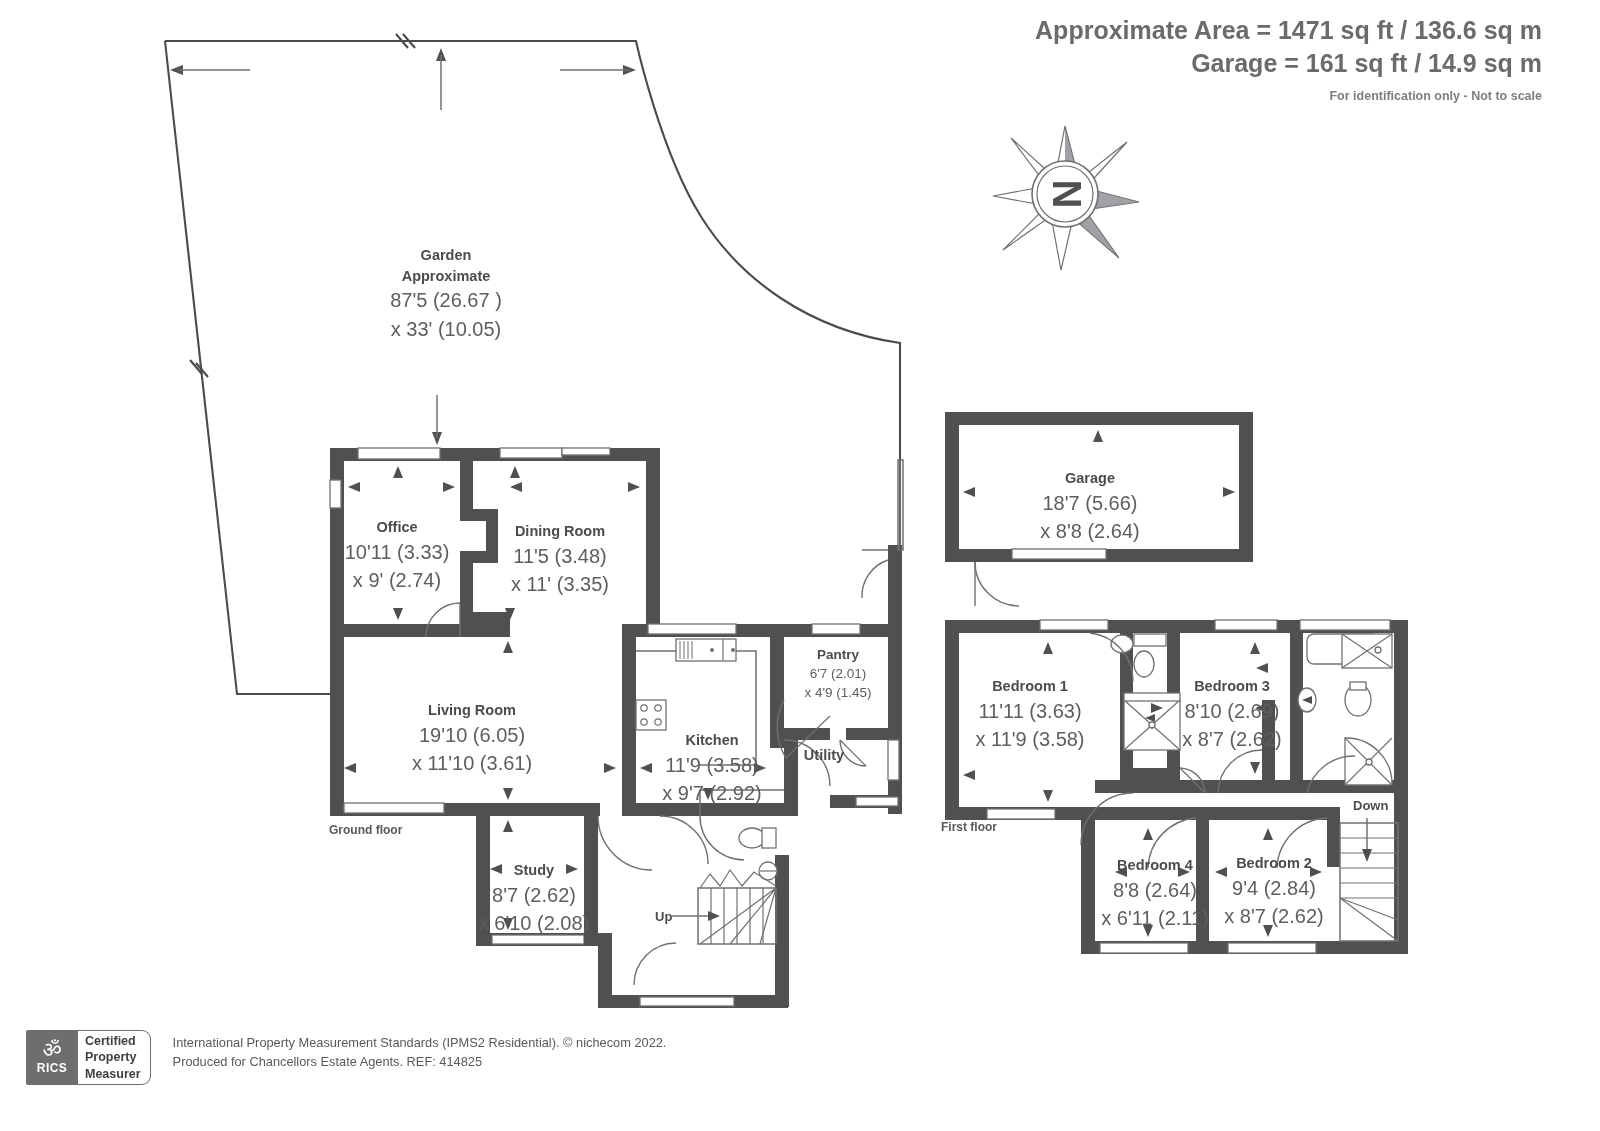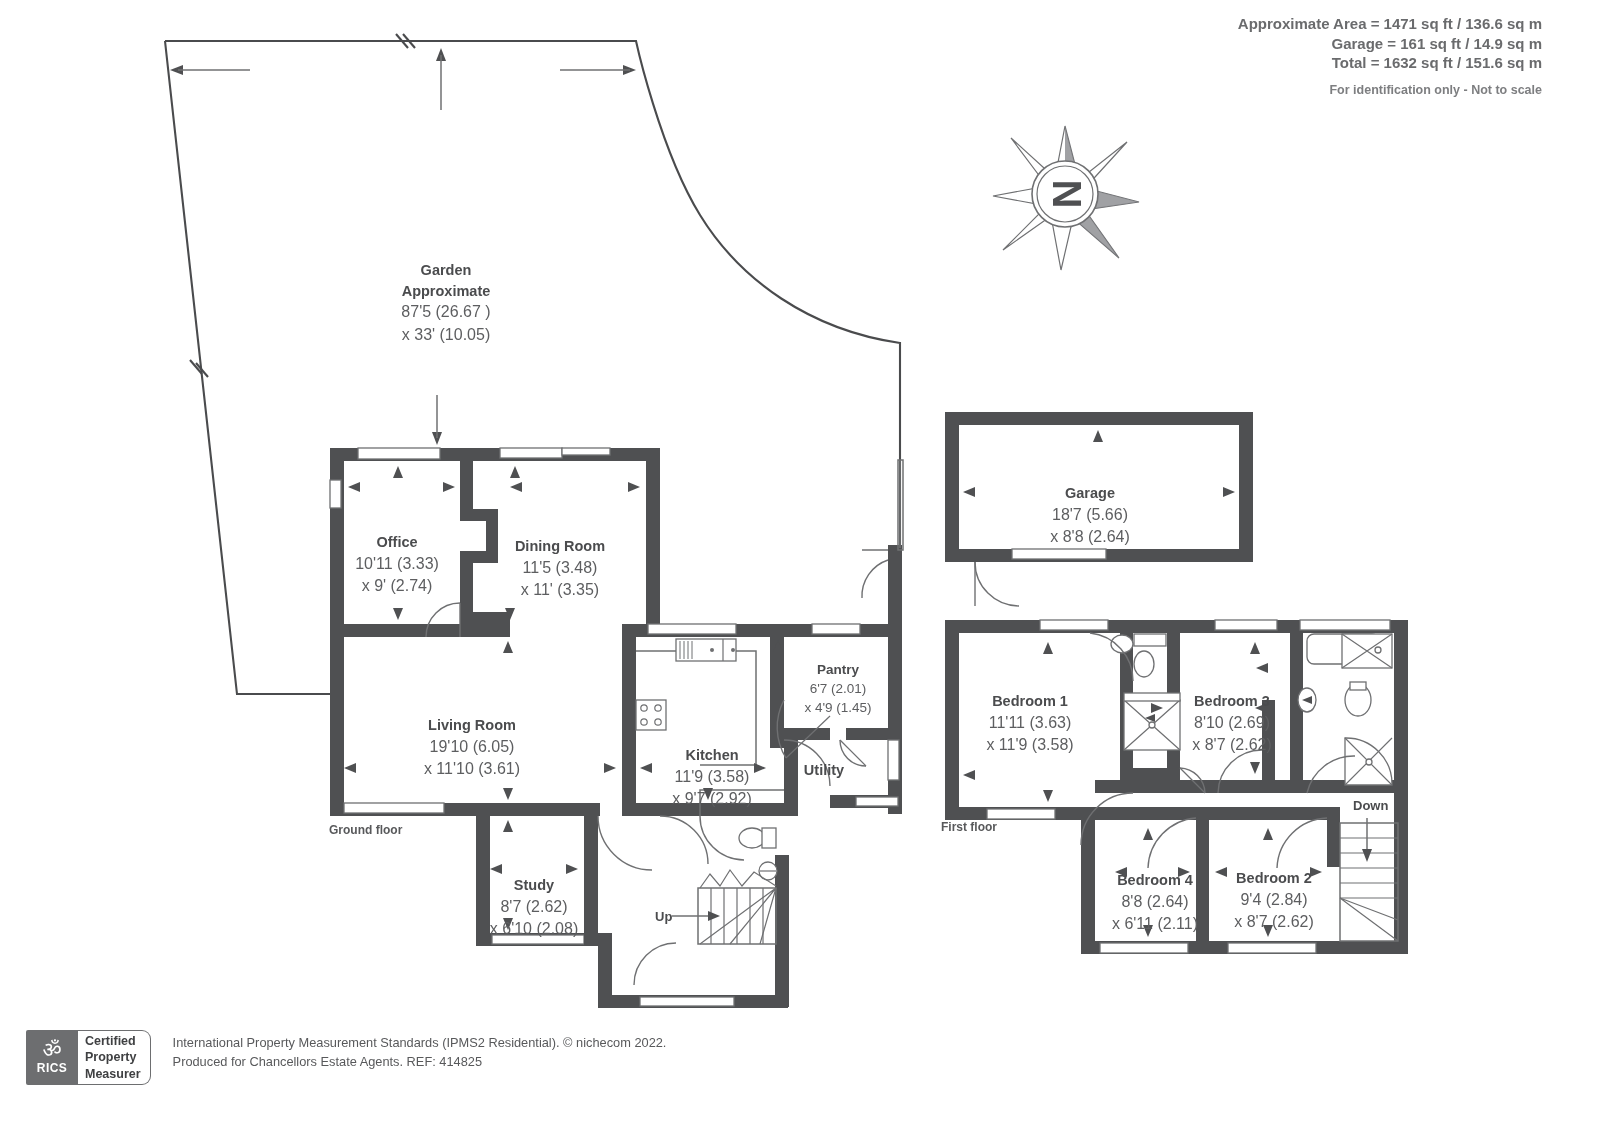--- a/index.html
+++ b/index.html
@@ -29,49 +29,48 @@
 
   
   .header {
     position: absolute;
     right: 58px;
     top: 14px;
     text-align: right;
     line-height: 1.30;
   }
   .header .hline {
-    font-size: 15px;
+    font-size: 25px;
     font-weight: bold;
     color: #6a6b6d;
     white-space: nowrap;
   }
   .header .hnote {
     font-size: 12.5px;
     font-weight: bold;
     color: #7d7e80;
     margin-top: 9px;
     white-space: nowrap;
   }
 
   
   .rlabel {
     position: absolute;
     text-align: center;
     line-height: 1.42;
     white-space: nowrap;
     transform: translateX(-50%);
-    margin-top: 15px;
   }
   .rlabel .rname {
     font-size: 14.5px;
     font-weight: bold;
     color: #4b4c4e;
   }
   .rlabel .rdim {
-    font-size: 16px;
+    font-size: 20px;
     color: #5d5e60;
   }
   .rlabel.small .rname { font-size: 13.5px; }
   .rlabel.small .rdim  { font-size: 13.5px; }
 
   .floorlabel {
     position: absolute;
     font-size: 12px;
     font-weight: bold;
     color: #58595b;
@@ -411,21 +410,20 @@
         <path class="ar" d="M1148,937 l-5,-12 h10 z"></path>
         <path class="ar" d="M1268,828 l-5,12 h10 z"></path>
         <path class="ar" d="M1268,937 l-5,-12 h10 z"></path>
       </g>
     </g>
   </svg>
 
   <div class="header">
     <div class="hline">Approximate Area = 1471 sq ft / 136.6 sq m</div>
     <div class="hline">Garage = 161 sq ft / 14.9 sq m</div>
-    <div class="hline">Total = 1632 sq ft / 151.6 sq m</div>
     <div class="hnote">For identification only - Not to scale</div>
   </div>
 
   <div class="rlabel" style="left:446px; top:245px;">
     <div class="rname">Garden</div>
     <div class="rname">Approximate</div>
     <div class="rdim">87'5 (26.67 )</div>
     <div class="rdim">x 33' (10.05)</div>
   </div>
 

